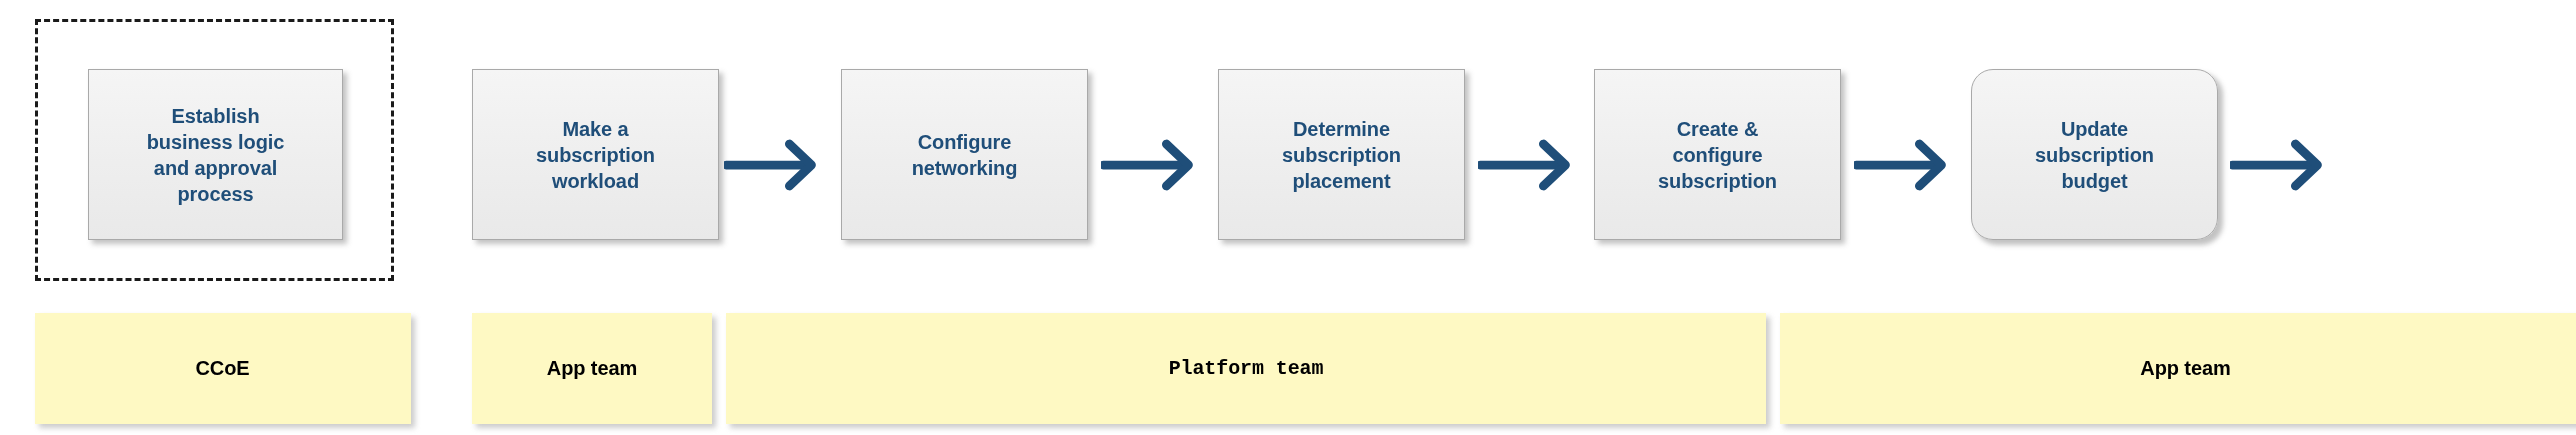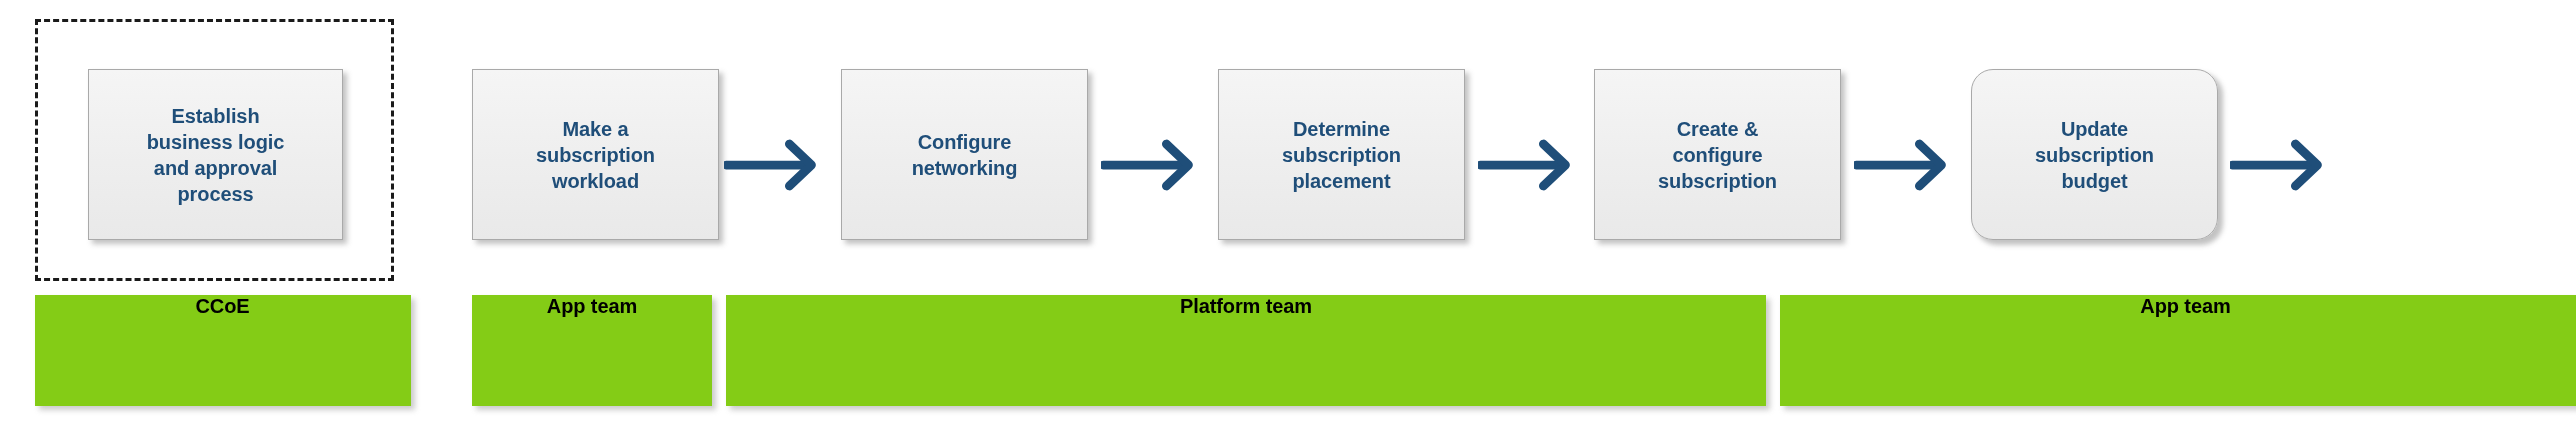--- a/index.html
+++ b/index.html
@@ -61,25 +61,26 @@
     position: absolute;
     top: 139px;
     height: 52px;
     width: 105px;
   }
   .arrow svg { display: block; width: 100%; height: 100%; }
 
   
   .team-bar {
     position: absolute;
-    top: 295px;
+    top: 313px;
     height: 111px;
-    background: #84cc16;
+    background: #fef9c3;
     box-shadow: 4.1px 4.1px 5.3px rgba(130,130,130,0.40);
     display: flex;
+    align-items: center;
     justify-content: center;
     box-sizing: border-box;
   }
   .team-label {
     color: #000000;
     font-weight: bold;
     font-size: 20px;
     text-align: center;
     letter-spacing: -0.1px;
   }
@@ -164,21 +165,21 @@
   </div>
 
   <div class="team-bar" style="left:10.5px;width:376px;">
     <span class="team-label">CCoE</span>
   </div>
 
   <div class="team-bar" style="left:448px;width:240px;">
     <span class="team-label">App team</span>
   </div>
 
-  <div class="team-bar" style="left:702px;width:1040px;">
+  <div class="team-bar" style="left:702px;width:1040px;font-family:Liberation Mono, monospace;">
     <span class="team-label">Platform team</span>
   </div>
 
   <div class="team-bar" style="left:1756px;width:811px;">
     <span class="team-label">App team</span>
   </div>
 
 </div>
 
 

